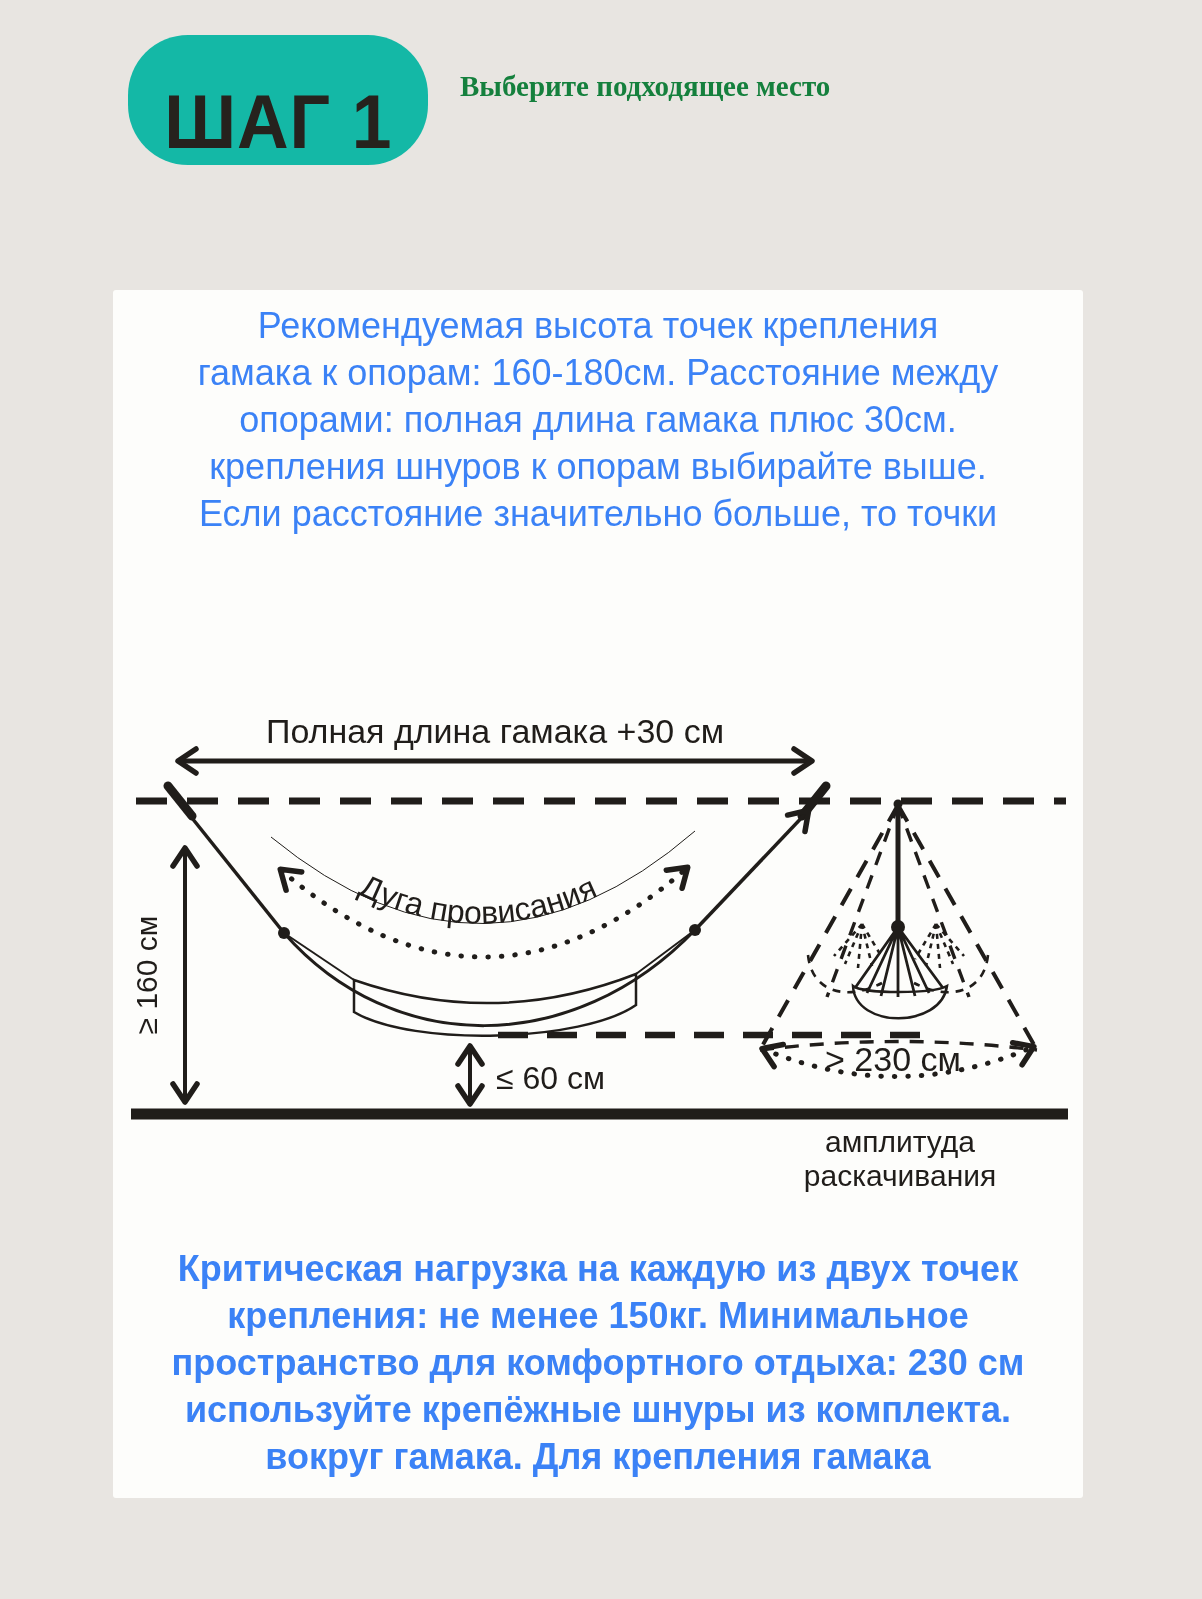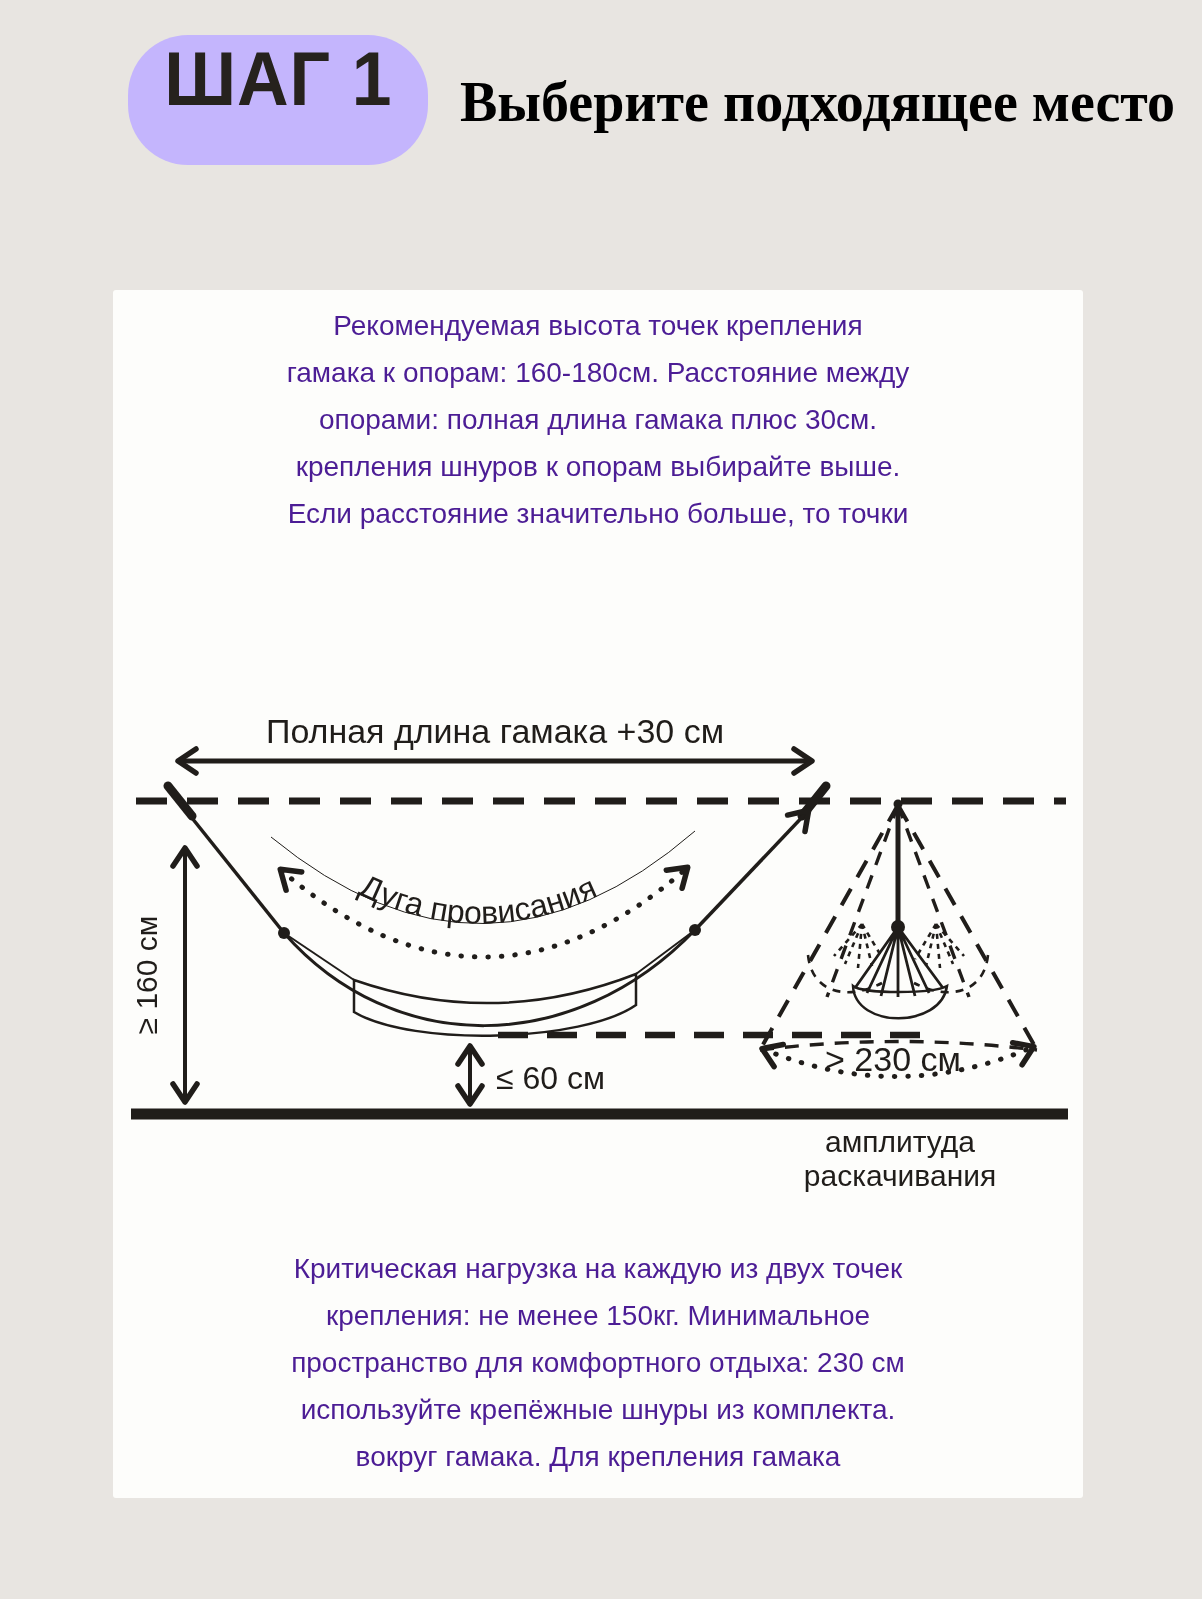--- a/index.html
+++ b/index.html
@@ -7,40 +7,40 @@
     width:1202px;height:1599px;
     background:#e8e5e1;
     font-family:"Liberation Sans","DejaVu Sans",sans-serif;
     color:#201d1a;
     position:relative;
     overflow:hidden;
   }
   .canvas{position:absolute;inset:0;}
   .step-badge{
     position:absolute;left:128px;top:35px;width:300px;height:130px;
-    background:#c4b5fd;border-radius:60px;
-    display:flex;align-items:flex-start;justify-content:center;
+    background:#14b8a6;border-radius:60px;
+    display:flex;align-items:flex-end;justify-content:center;
   }
   .step-badge span{
     font-size:76px;font-weight:700;letter-spacing:1px;color:#26221d;
     transform:scaleX(0.94);
   }
   .page-title{
     position:absolute;left:460px;top:70px;margin:0;
     font-family:"Liberation Serif","DejaVu Serif",serif;
-    font-size:56px;font-weight:700;color:#000000;white-space:nowrap;
+    font-size:29px;font-weight:700;color:#15803d;white-space:nowrap;
   }
   .card{
     position:absolute;left:113px;top:290px;width:970px;height:1208px;
     background:#fdfdfb;border-radius:3px;
   }
   .para{position:absolute;left:0;width:100%;margin:0;text-align:center;}
-  .para .ln{display:block;line-height:47px;font-size:28px;color:#4c1d95;white-space:nowrap;}
+  .para .ln{display:block;line-height:47px;font-size:36px;color:#3b82f6;white-space:nowrap;}
   .intro{top:12px;}
-  .outro{top:955px;}
+  .outro{top:955px;font-weight:bold;}
   .diagram-svg{position:absolute;left:0;top:407px;width:970px;height:520px;}
   .diagram-svg line,.diagram-svg path{stroke:#201d1a;fill:none;}
   .tick{stroke-width:9;stroke-linecap:round;}
   .rope{stroke-width:3.5;}
   .curve{stroke-width:3;}
   .thin{stroke-width:2;}
   .fabric{fill:#c8c8c8;stroke-width:2.5;}
   .bowl{fill:#c8c8c8;stroke-width:2.5;}
   .solid5{stroke-width:5;}
   .solid4{stroke-width:4;}

